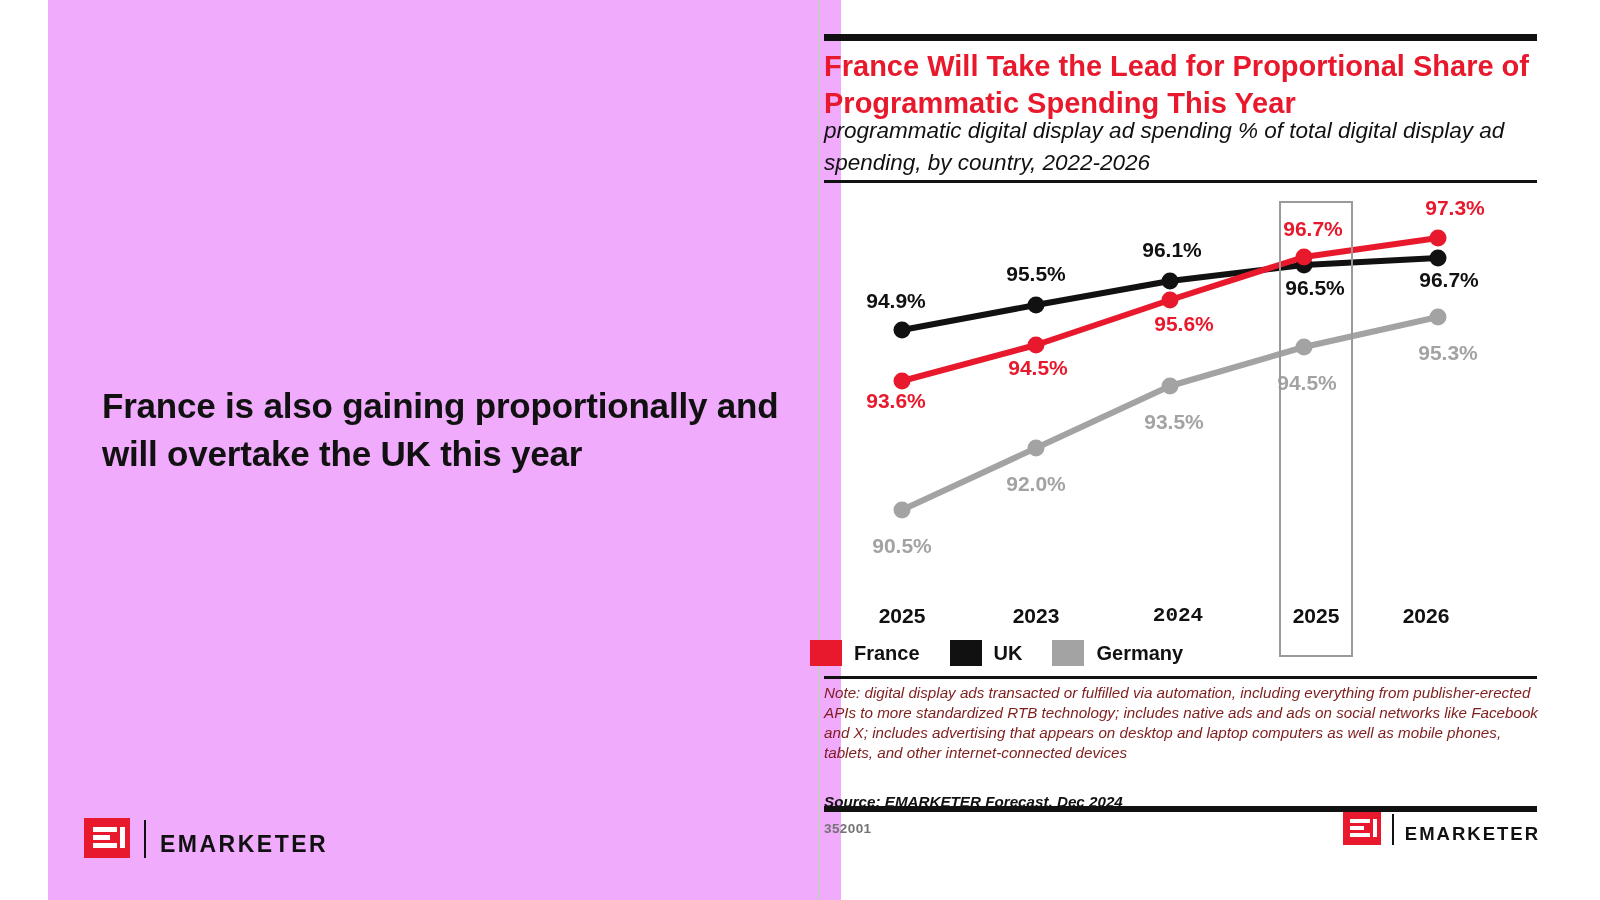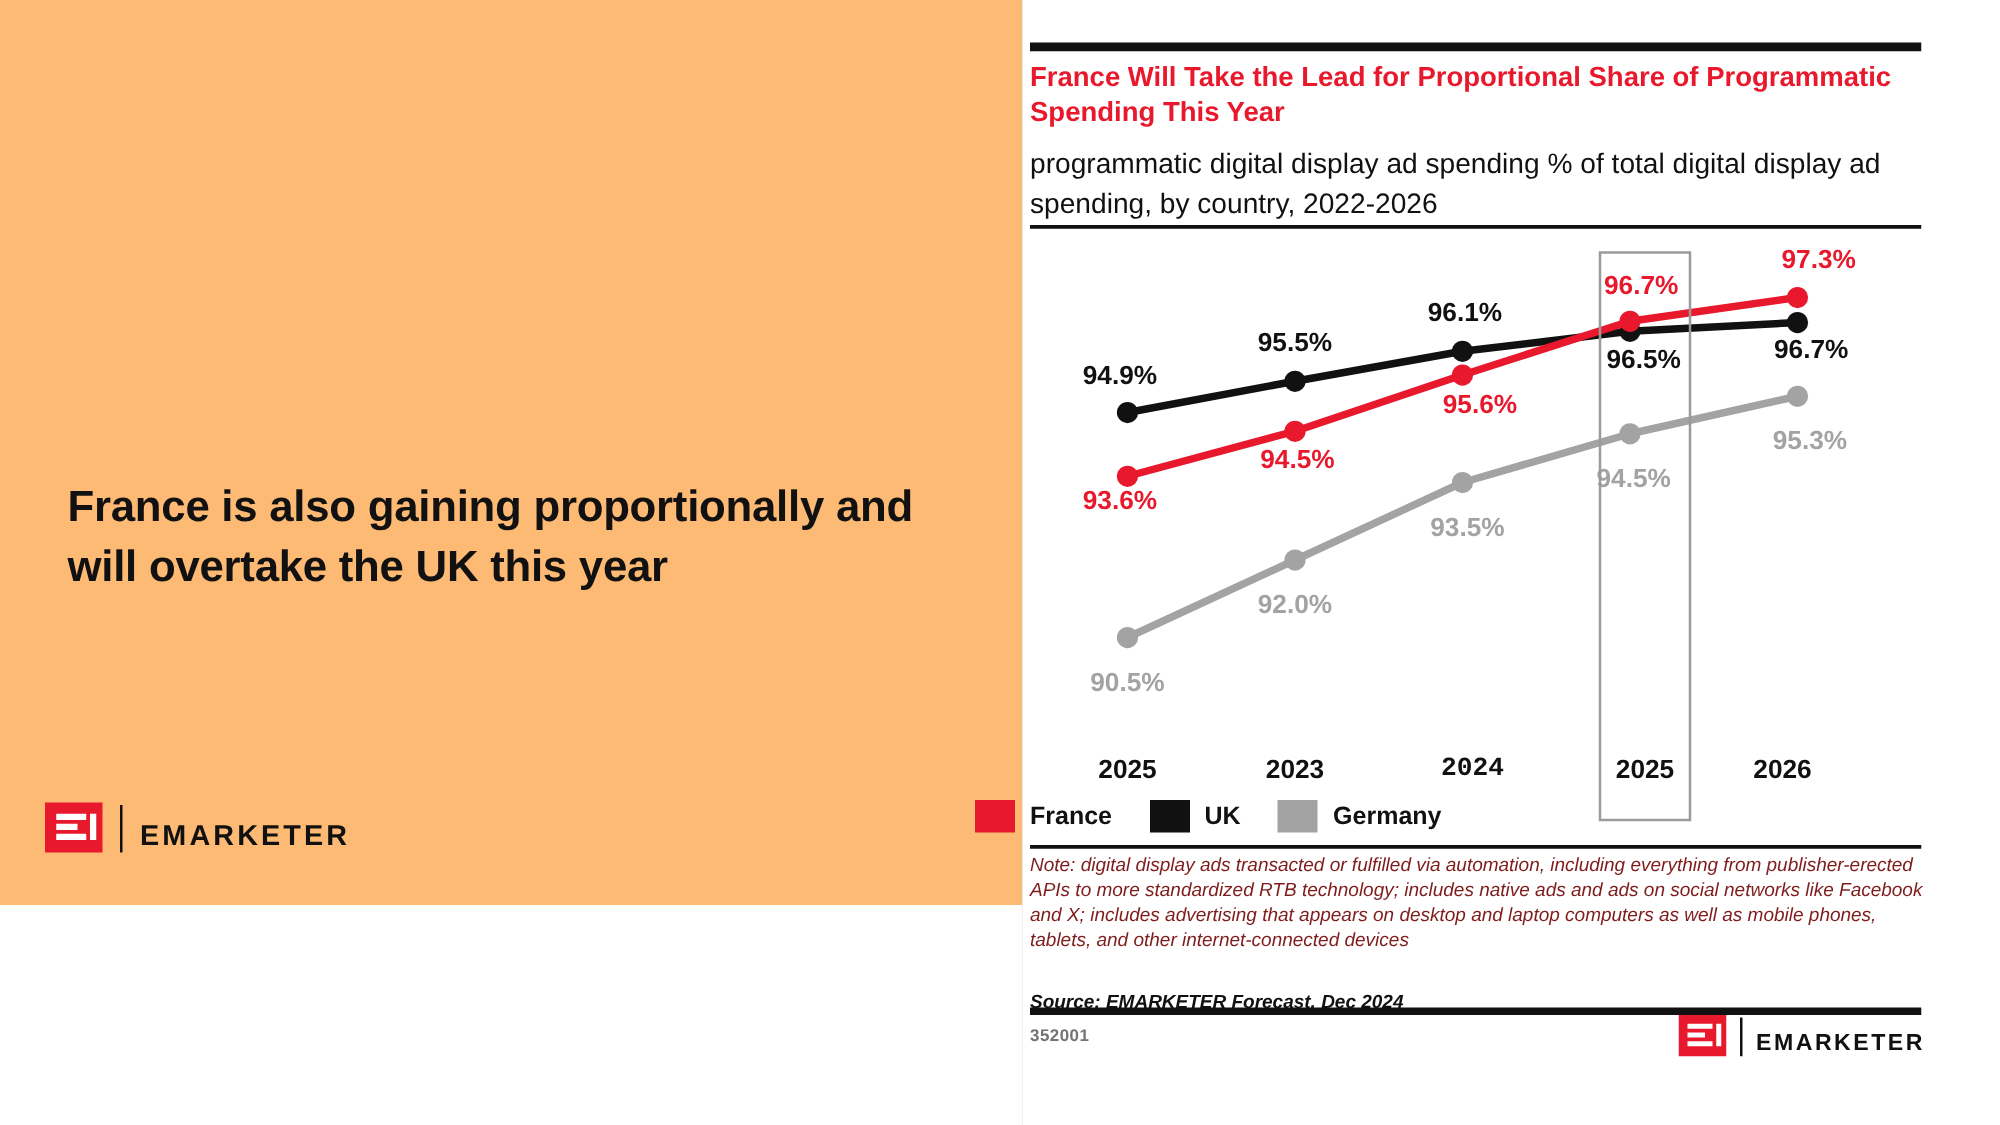--- a/index.html
+++ b/index.html
@@ -16,23 +16,24 @@
   .page {
     position: relative;
     width: 1600px;
     height: 900px;
     display: flex;
   }
   
   .left-panel {
     position: relative;
     width: 818px;
-    height: 724px;
-    background: #fdba74;
+    height: 900px;
+    background: #f0abfc;
     box-sizing: border-box;
+    margin-left: 48px;
   }
   .left-headline {
     position: absolute;
     left: 54px;
     top: 382px;
     width: 710px;
     font-size: 35px;
     font-weight: bold;
     line-height: 1.38;
     color: #111111;
@@ -106,31 +107,32 @@
     top: 34px;
     width: 713px;
     height: 7px;
     background: #111111;
   }
   .chart-title {
     position: absolute;
     left: 824px;
     top: 48px;
     width: 715px;
-    font-size: 22px;
+    font-size: 29px;
     font-weight: bold;
     line-height: 1.26;
     color: #e8192c;
   }
   .chart-subtitle {
     position: absolute;
     left: 824px;
     top: 115px;
     width: 700px;
     font-size: 22.5px;
+    font-style: italic;
     line-height: 1.42;
     color: #111111;
   }
   .rule-under-sub {
     position: absolute;
     left: 824px;
     top: 180px;
     width: 713px;
     height: 3px;
     background: #111111;
@@ -167,21 +169,21 @@
     position: absolute;
     font-size: 21px;
     font-weight: bold;
     color: #111111;
     transform: translateX(-50%);
     white-space: nowrap;
   }
 
   .legend {
     position: absolute;
-    left: 780px;
+    left: 810px;
     top: 640px;
     display: flex;
     align-items: center;
     gap: 0;
   }
   .legend-item {
     display: flex;
     align-items: center;
     margin-right: 30px;
   }

